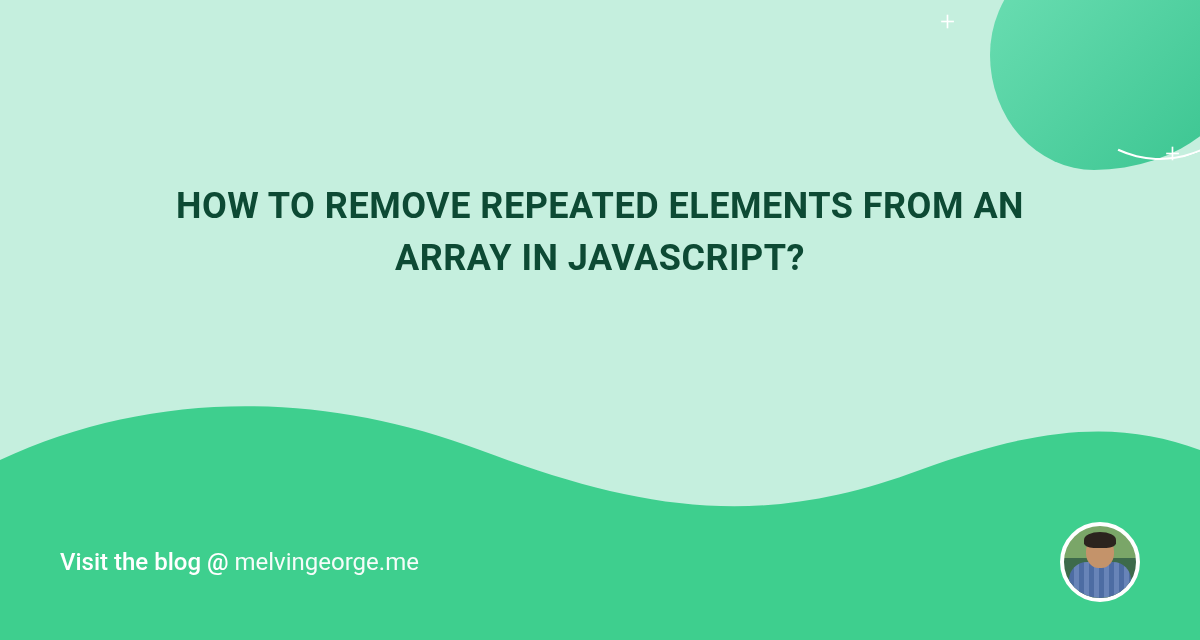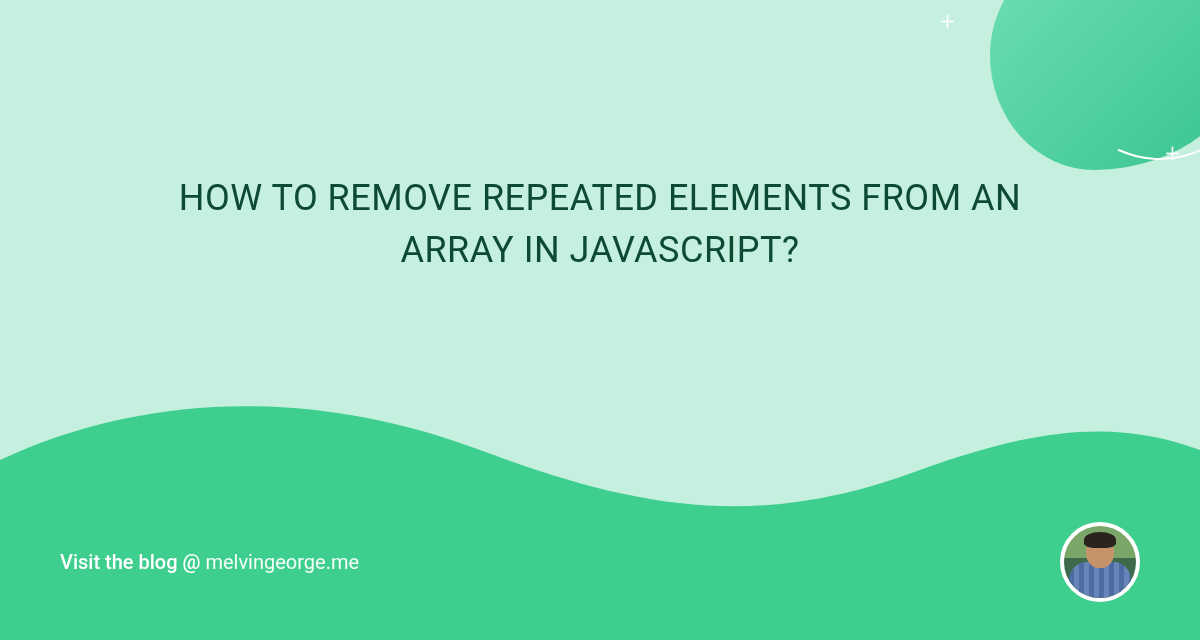--- a/index.html
+++ b/index.html
@@ -39,28 +39,28 @@
     color: #ffffff;
     font-size: 26px;
     font-weight: 300;
     z-index: 4;
     line-height: 1;
   }
   .plus.p1 { top: 8px; right: 245px; }
   .plus.p2 { top: 140px; right: 20px; }
   .title {
     position: absolute;
-    top: 172px;
+    top: 180px;
     left: 50%;
     transform: translateX(-50%);
     width: 900px;
     text-align: center;
     color: #0d4a34;
     font-size: 36px;
-    font-weight: 400;
+    font-weight: 700;
     letter-spacing: 0.5px;
     line-height: 1.45;
     z-index: 5;
   }
   .wave {
     position: absolute;
     bottom: 0;
     left: 0;
     width: 1200px;
     height: 260px;
@@ -71,21 +71,21 @@
     bottom: 38px;
     left: 60px;
     right: 60px;
     display: flex;
     align-items: center;
     justify-content: space-between;
     z-index: 5;
   }
   .visit {
     color: #ffffff;
-    font-size: 20px;
+    font-size: 24px;
     font-weight: 500;
   }
   .visit .domain {
     font-weight: 400;
     opacity: 0.95;
   }
   .avatar {
     width: 80px;
     height: 80px;
     border-radius: 50%;

